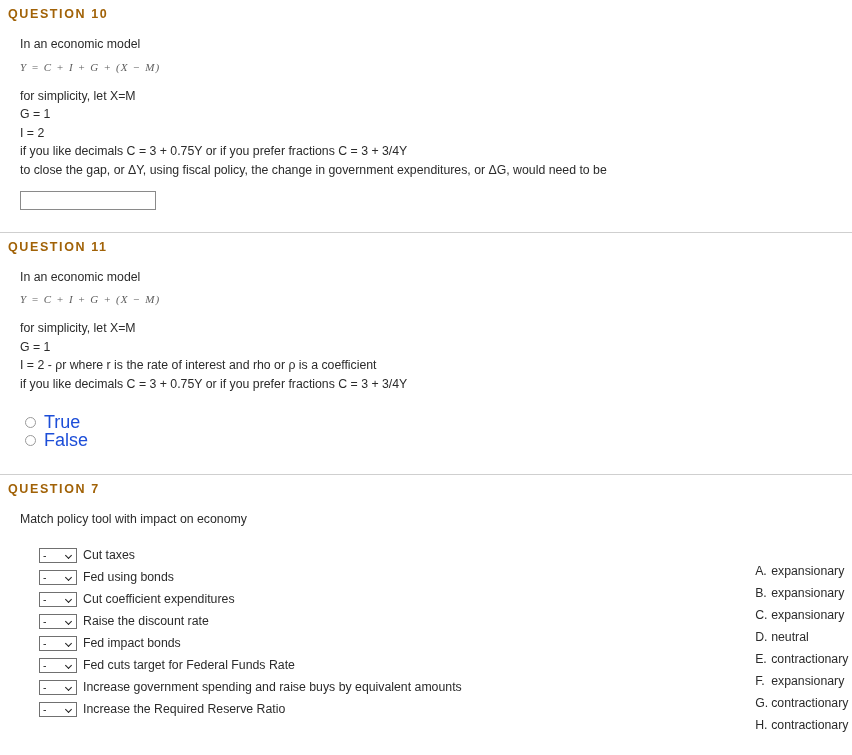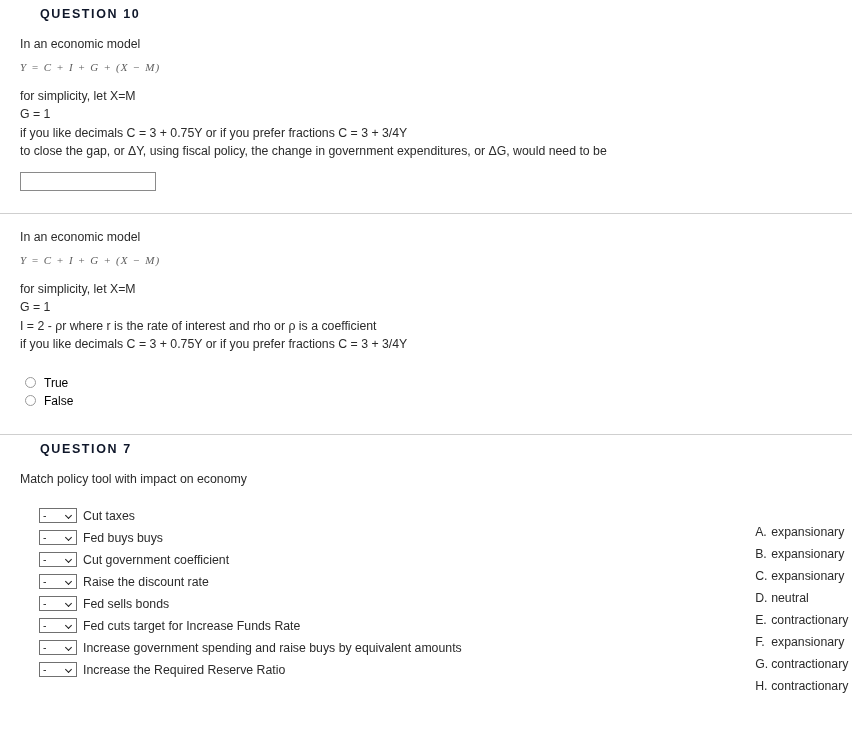--- a/index.html
+++ b/index.html
@@ -26,24 +26,23 @@
     height: 1px;
     background: #cfcfcf;
     border: 0;
     margin: 0;
   }
 
   .q-header {
     font-size: 12.5px;
     font-weight: bold;
     letter-spacing: 1.6px;
-    color: #0f172a;
+    color: #a16207;
     padding: 7px 0 0 8px;
     font-family: "Liberation Sans", sans-serif;
-    margin-left: 32px;
   }
 
   .q-body {
     padding: 14px 0 0 20px;
   }
 
   .line {
     font-size: 12.3px;
     color: #2b2b2b;
     line-height: 18.6px;
@@ -88,22 +87,22 @@
   .radio-mark {
     width: 9px;
     height: 9px;
     border: 1px solid #9a9a9a;
     border-radius: 50%;
     background: #fff;
     margin-right: 8px;
     flex: 0 0 auto;
   }
   .radio-label {
-    font-size: 12px;
-    color: #000000;
+    font-size: 18px;
+    color: #1d4ed8;
   }
 
   
   .match-wrap {
     position: relative;
     margin-top: 16px;
   }
   .match-list {
     padding-left: 19px;
   }
@@ -176,30 +175,32 @@
 <body>
 
 <div class="question-block">
   <div class="q-header">QUESTION 10</div>
   <div class="q-body">
     <div class="line">In an economic model</div>
     <div class="formula">Y = C + I + G + (X − M)</div>
     <div class="spacer-sm"></div>
     <div class="line">for simplicity, let X=M</div>
     <div class="line">G = 1</div>
+    <div class="line">I = 2</div>
     <div class="line">if you like decimals C = 3 + 0.75Y or if you prefer fractions C = 3 + 3/4Y</div>
     <div class="line">to close the gap, or ΔY, using fiscal policy, the change in government expenditures, or ΔG, would need to be</div>
     <input class="answer-input" type="text" value="" style="">
   </div>
   <div style="height:22px"></div>
 </div>
 
 <hr class="divider">
 
 <div class="question-block">
+  <div class="q-header">QUESTION 11</div>
   <div class="q-body">
     <div class="line">In an economic model</div>
     <div class="formula">Y = C + I + G + (X − M)</div>
     <div class="spacer-sm"></div>
     <div class="line">for simplicity, let X=M</div>
     <div class="line">G = 1</div>
     <div class="line">I = 2 - ρr where r is the rate of interest and rho or ρ is a coefficient</div>
     <div class="line">if you like decimals C = 3 + 0.75Y or if you prefer fractions C = 3 + 3/4Y</div>
 
     <div class="radio-group">
@@ -232,53 +233,53 @@
             <span class="chev"></span>
           </span>
           <span class="match-label">Cut taxes</span>
         </div>
 
         <div class="match-row">
           <span class="mini-select">
             <span class="sel-value">-</span>
             <span class="chev"></span>
           </span>
-          <span class="match-label">Fed buys buys</span>
-        </div>
-
-        <div class="match-row">
-          <span class="mini-select">
-            <span class="sel-value">-</span>
-            <span class="chev"></span>
-          </span>
-          <span class="match-label">Cut government coefficient</span>
+          <span class="match-label">Fed using bonds</span>
+        </div>
+
+        <div class="match-row">
+          <span class="mini-select">
+            <span class="sel-value">-</span>
+            <span class="chev"></span>
+          </span>
+          <span class="match-label">Cut coefficient expenditures</span>
         </div>
 
         <div class="match-row">
           <span class="mini-select">
             <span class="sel-value">-</span>
             <span class="chev"></span>
           </span>
           <span class="match-label">Raise the discount rate</span>
         </div>
 
         <div class="match-row">
           <span class="mini-select">
             <span class="sel-value">-</span>
             <span class="chev"></span>
           </span>
-          <span class="match-label">Fed sells bonds</span>
-        </div>
-
-        <div class="match-row">
-          <span class="mini-select">
-            <span class="sel-value">-</span>
-            <span class="chev"></span>
-          </span>
-          <span class="match-label">Fed cuts target for Increase Funds Rate</span>
+          <span class="match-label">Fed impact bonds</span>
+        </div>
+
+        <div class="match-row">
+          <span class="mini-select">
+            <span class="sel-value">-</span>
+            <span class="chev"></span>
+          </span>
+          <span class="match-label">Fed cuts target for Federal Funds Rate</span>
         </div>
 
         <div class="match-row">
           <span class="mini-select">
             <span class="sel-value">-</span>
             <span class="chev"></span>
           </span>
           <span class="match-label">Increase government spending and raise buys by equivalent amounts</span>
         </div>
 

